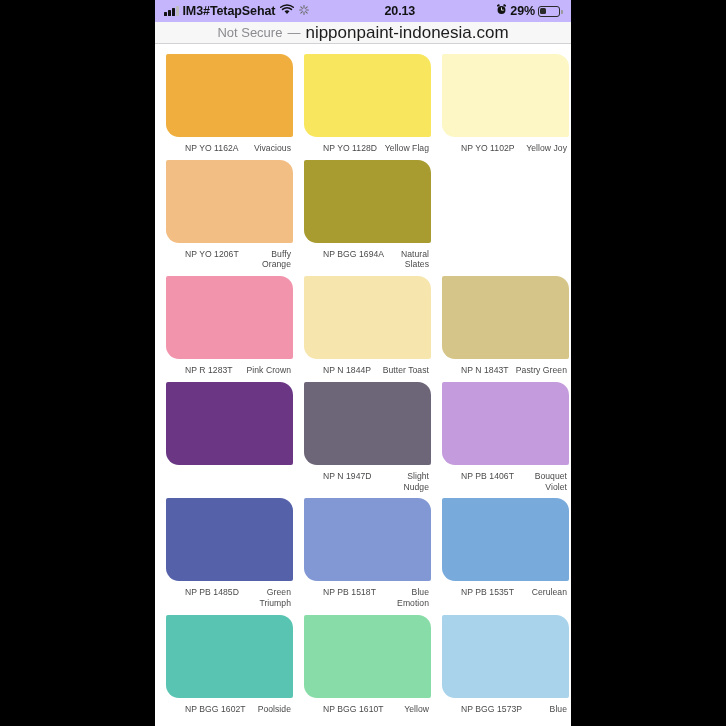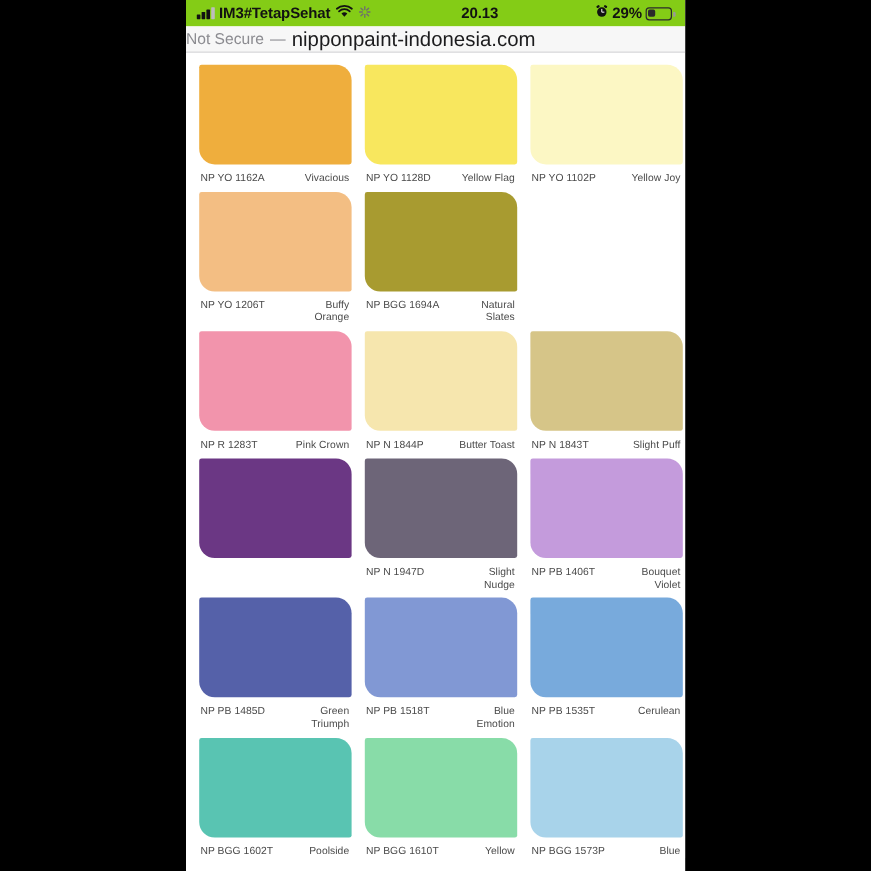--- a/index.html
+++ b/index.html
@@ -29,21 +29,21 @@
     width: 416px;
     height: 726px;
     background: #ffffff;
     position: relative;
     overflow: hidden;
   }
 
   
   .status-bar {
     height: 22px;
-    background: #84cc16;
+    background: #c4b5fd;
     display: flex;
     align-items: center;
     padding: 0 11px 0 9px;
     box-sizing: border-box;
     font-size: 12.5px;
     font-weight: bold;
     color: #121212;
     letter-spacing: -0.1px;
   }
   .status-left {
@@ -121,20 +121,21 @@
     border-radius: 1.5px;
   }
 
   
   .url-bar {
     height: 22px;
     background: #f7f7f7;
     border-bottom: 1px solid #d2d2d4;
     display: flex;
     align-items: center;
+    justify-content: center;
     box-sizing: border-box;
     gap: 5px;
   }
   .not-secure {
     font-size: 13px;
     color: #8b8b90;
   }
   .url-dash { font-size: 13px; color: #8b8b90; }
   .url-host {
     font-size: 17px;
@@ -165,20 +166,21 @@
   .caption {
     display: flex;
     justify-content: space-between;
     align-items: flex-start;
     padding: 6px 2px 0 1px;
     font-size: 8.6px;
     color: #4a4a4a;
     letter-spacing: 0.05px;
     line-height: 1.25;
     gap: 5px;
+    margin-left: 18px;
   }
   .code {
     white-space: nowrap;
     flex: 0 0 auto;
   }
   .cname {
     text-align: right;
     flex: 1 1 auto;
   }
   .cname.wrap { max-width: 46px; }
@@ -303,21 +305,21 @@
           <div class="swatch" style="background: rgb(246, 230, 174);"></div>
           <div class="caption">
             <span class="code">NP N 1844P</span>
             <span class="cname">Butter Toast</span>
           </div>
         </div>
         <div class="cell">
           <div class="swatch" style="background: rgb(214, 197, 136);"></div>
           <div class="caption">
             <span class="code">NP N 1843T</span>
-            <span class="cname">Slight Puff</span>
+            <span class="cname">Pastry Green</span>
           </div>
         </div>
       </div>
 
       <div class="row">
         <div class="cell">
           <div class="swatch" style="background: rgb(107, 55, 132);"></div>
         </div>
         <div class="cell">
           <div class="swatch" style="background: rgb(109, 101, 120);"></div>

